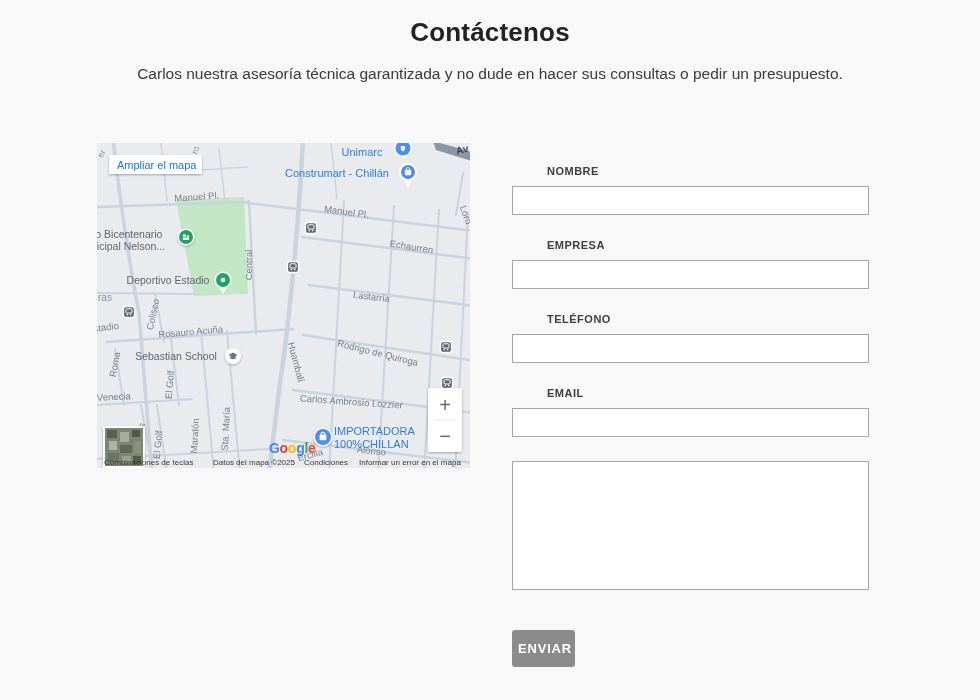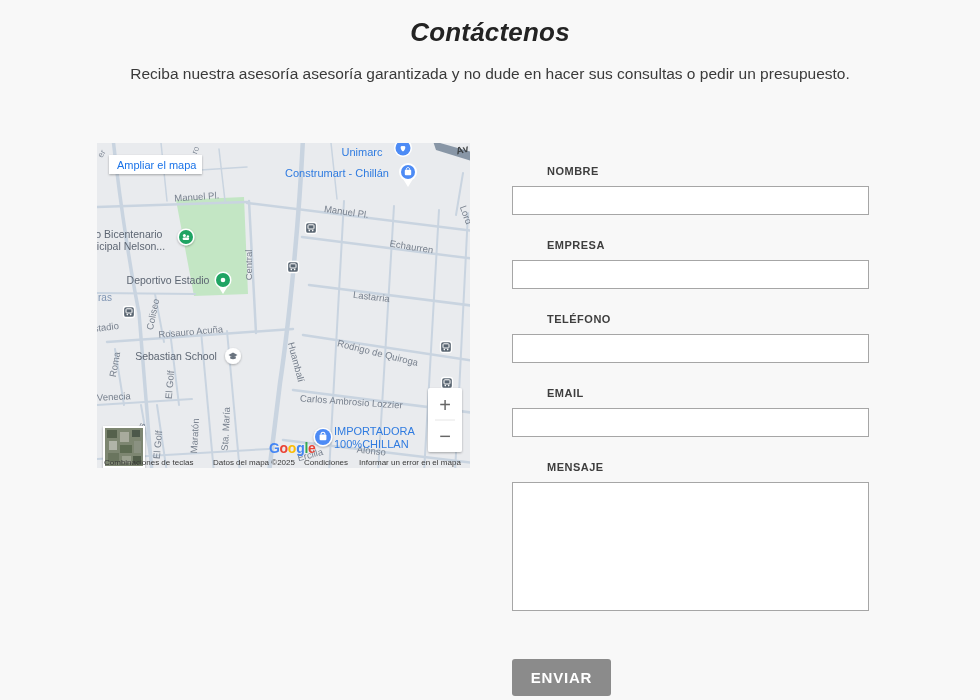--- a/index.html
+++ b/index.html
@@ -1,44 +1,44 @@
 <!DOCTYPE html>
 <html><head>
 <meta charset="utf-8">
 <style>
   html,body{margin:0;padding:0;}
   body{width:980px;height:700px;background:#f8f8f8;font-family:"Liberation Sans",sans-serif;position:relative;overflow:hidden;}
-  .title{position:absolute;top:17px;left:0;width:980px;text-align:center;font-size:26px;font-weight:700;color:#232323;margin:0;letter-spacing:.2px;font-style:italic;}
+  .title{position:absolute;top:17px;left:0;width:980px;text-align:center;font-size:26px;font-weight:700;color:#232323;margin:0;letter-spacing:.2px;}
   .subtitle{position:absolute;top:62px;left:90px;width:800px;text-align:center;font-size:15.5px;line-height:23px;color:#3a3a3a;}
   .map-wrap{position:absolute;left:97px;top:143px;width:373px;height:325px;}
   svg{display:block;}
   .st{font-size:9.5px;fill:#78818e;}
   .st-sm{font-size:8.5px;fill:#828b98;}
   .area{font-size:10.5px;fill:#5d6673;}
   .poi-blue{font-size:11px;fill:#2f7be0;}
   .loc{font-size:10px;fill:#7f95b3;}
   .avlbl{font-size:10px;font-weight:700;fill:#3c4043;}
   .attr{font-size:8px;fill:#383838;}
   .expand{font-size:11px;fill:#1a73e8;}
   .zoomsym{font-size:20px;fill:#666;}
   .glogo{font-size:14px;font-weight:700;letter-spacing:-.3px;}
   .form{position:absolute;left:512px;top:165px;width:357px;}
   .fgroup{margin-bottom:24px;}
   .fgroup label{display:block;font-size:11px;font-weight:700;color:#3e3e3e;letter-spacing:.5px;margin-bottom:9px;padding-left:35px;}
   .fgroup input,.fgroup textarea{display:block;width:100%;box-sizing:border-box;height:29px;border:1px solid #a6a6a6;background:#fff;border-radius:0;font-size:14px;color:#333;padding:0 8px;font-family:"Liberation Sans",sans-serif;}
   .fgroup textarea{height:129px;resize:none;padding:6px 8px;}
-  .submit-btn{margin-top:24px;width:99px;height:37px;background:#8b8b8b;color:#fff;border:none;border-radius:3px;font-size:15px;font-weight:700;letter-spacing:.8px;font-family:"Liberation Sans",sans-serif;cursor:pointer;}
+  .submit-btn{margin-top:16px;width:63px;height:37px;background:#8b8b8b;color:#fff;border:none;border-radius:3px;font-size:13px;font-weight:700;letter-spacing:.8px;font-family:"Liberation Sans",sans-serif;cursor:pointer;}
 </style>
 </head>
 <body>
 
 <div>
   <h1 class="title">Contáctenos</h1>
   <div class="subtitle">
-    <div>Reciba nuestra asesoría asesoría garantizada y no dude en hacer sus consultas o pedir un presupuesto.</div>
+    <div>Carlos nuestra asesoría técnica garantizada y no dude en hacer sus consultas o pedir un presupuesto.</div>
   </div>
 
   <div class="map-wrap">
     <svg width="373" height="325" viewBox="0 0 373 325">
       <defs>
         <filter id="ds" x="-40%" y="-40%" width="180%" height="180%">
           <feDropShadow dx="0" dy="1" stdDeviation="1.2" flood-color="#000" flood-opacity="0.3"></feDropShadow>
         </filter>
         <clipPath id="mapclip">
             <rect x="0" y="0" width="373" height="325"></rect>
@@ -245,18 +245,17 @@
     </div>
     <div class="fgroup">
       <label>TELÉFONO</label>
       <input type="text" value="" style="">
     </div>
     <div class="fgroup">
       <label>EMAIL</label>
       <input type="text" value="" style="">
     </div>
     <div class="fgroup">
-      <label>MENSAJE</label>
       <textarea style=""></textarea>
     </div>
     <button type="submit" class="submit-btn">ENVIAR</button>
   </form>
 </div>
 
 </body></html>

